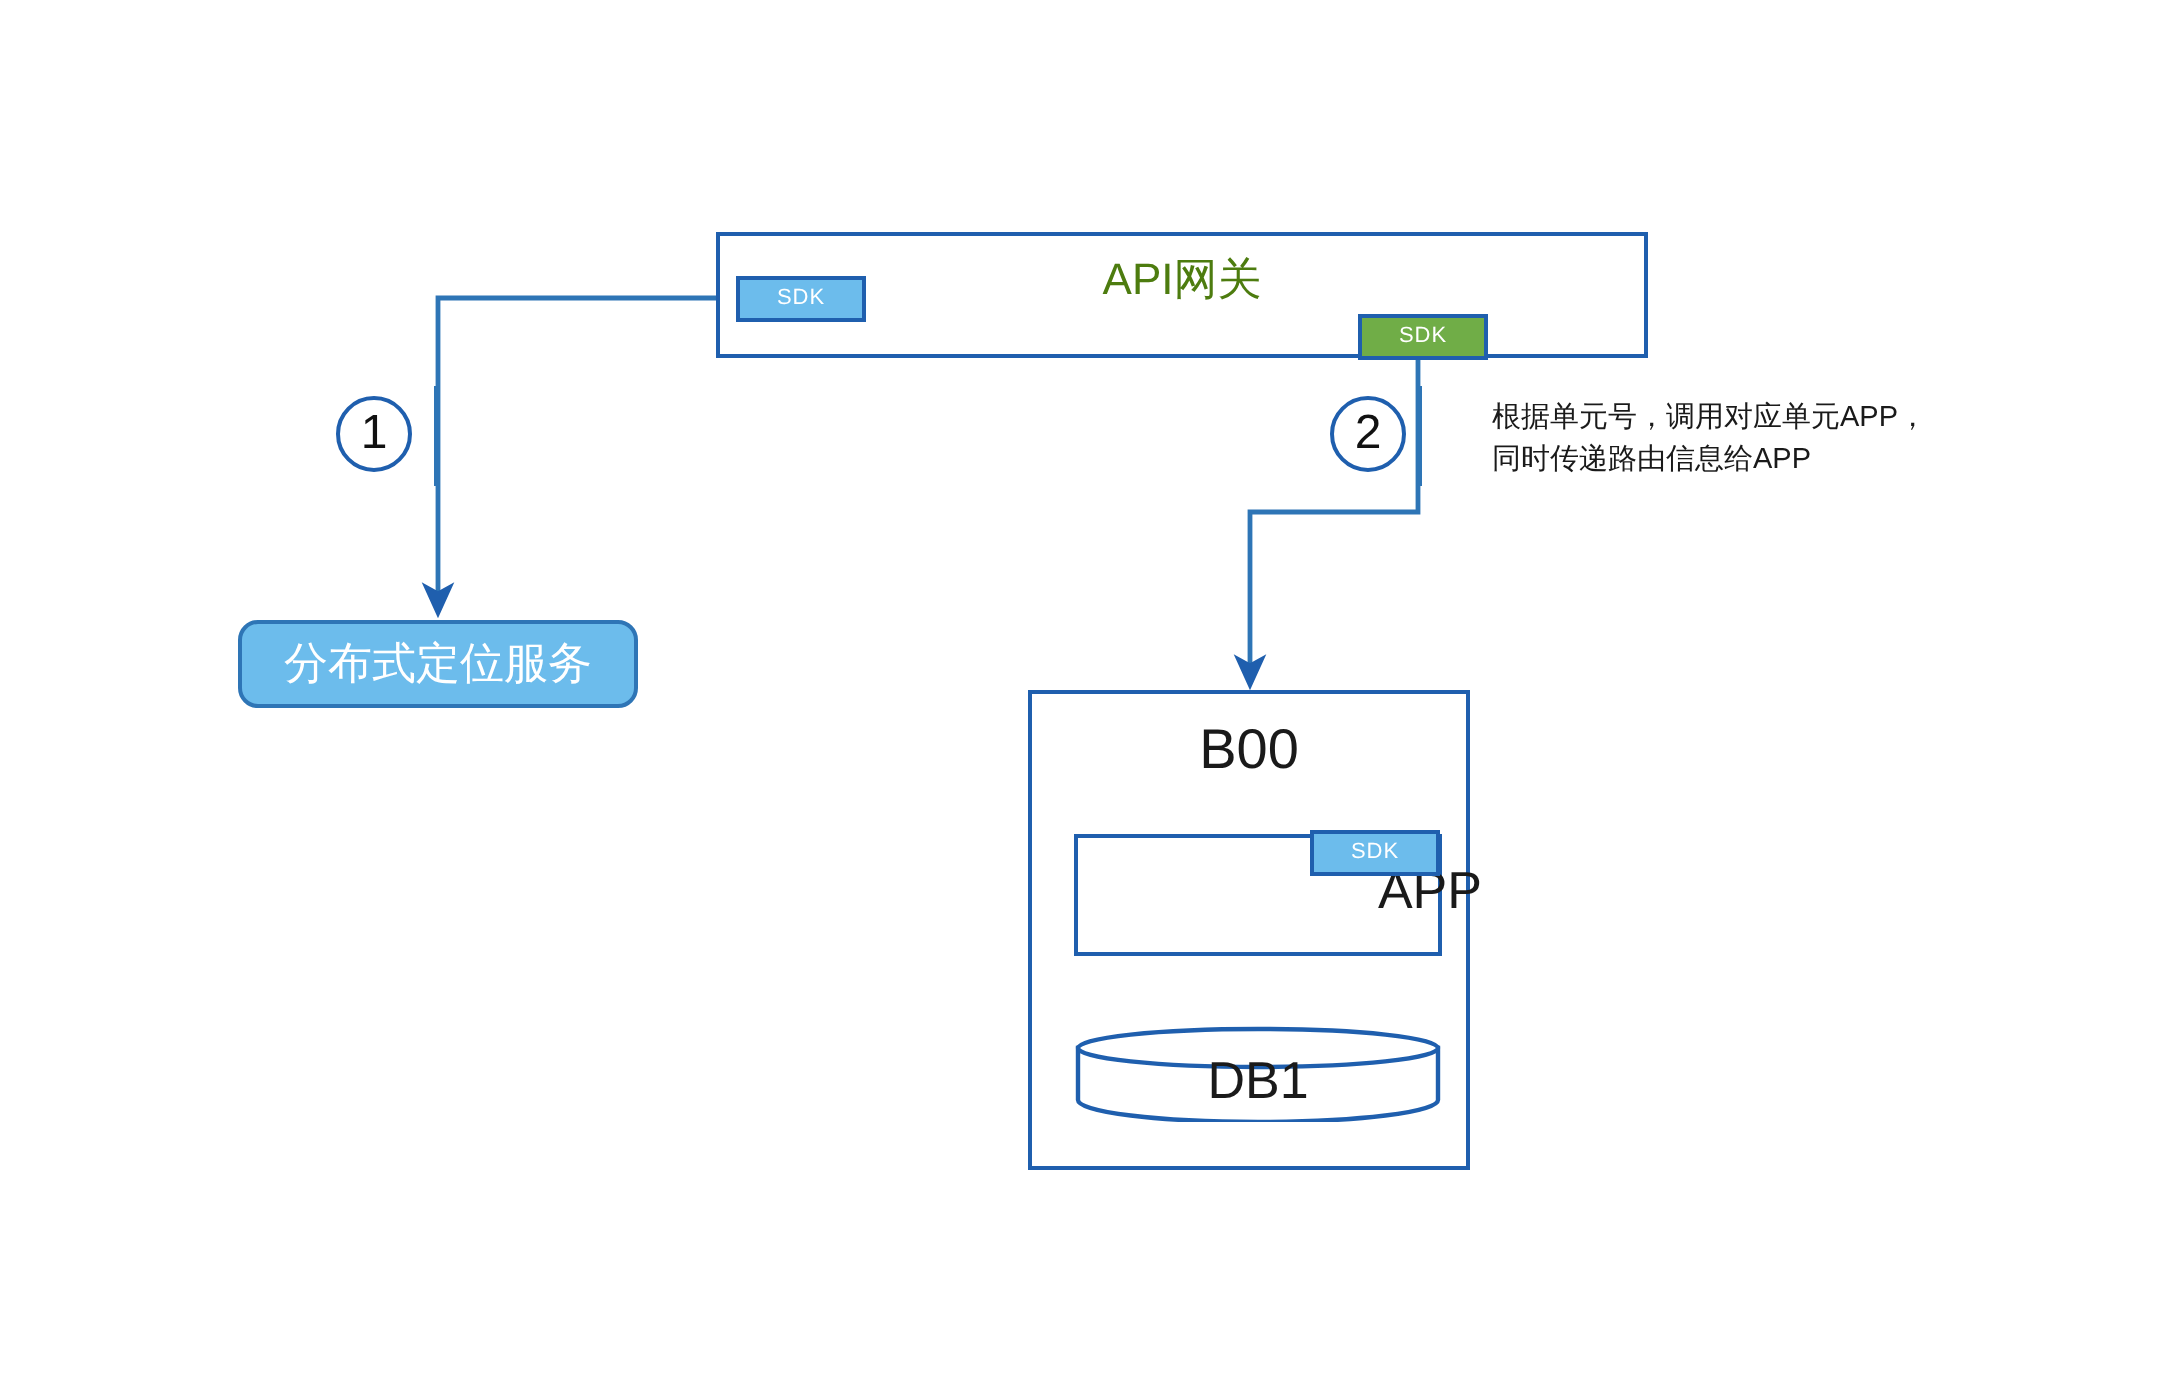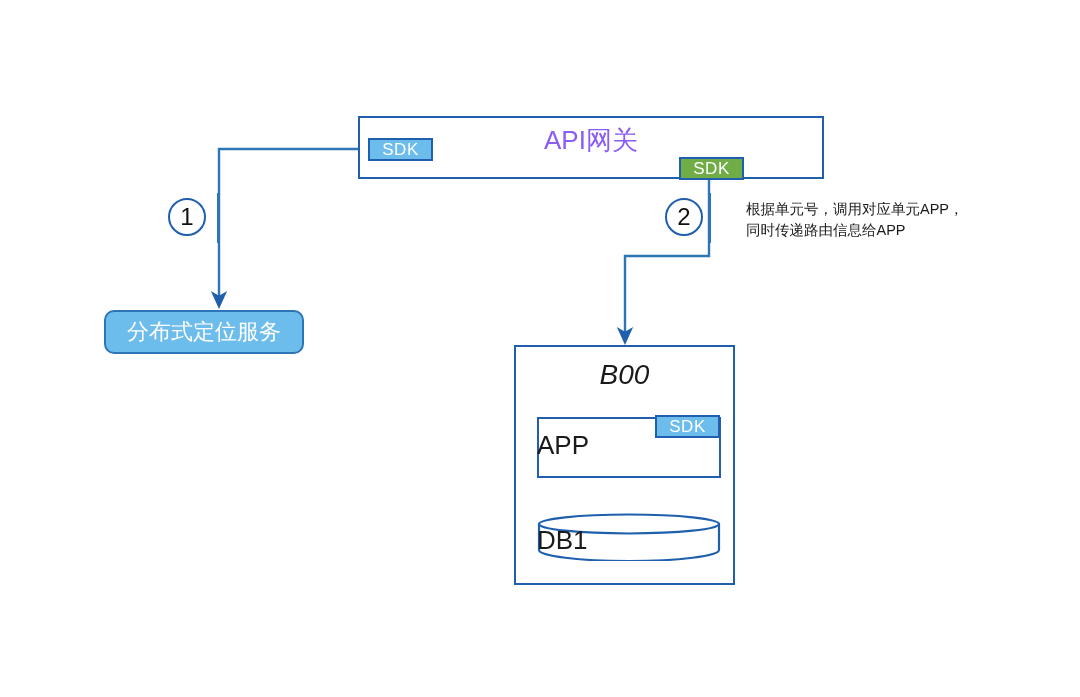--- a/index.html
+++ b/index.html
@@ -28,32 +28,32 @@
     height: 63px;
     border: 2px solid #1F5FAE;
     background: #ffffff;
     box-sizing: border-box;
   }
   #api-gateway-title {
     left: 358px;
     top: 120px;
     width: 466px;
     text-align: center;
-    font-size: 26px;
+    font-size: 22px;
     line-height: 40px;
-    color: #8b5cf6;
+    color: #4d7c0f;
     letter-spacing: 0px;
     white-space: nowrap;
   }
 
   
   .sdk-badge {
     box-sizing: border-box;
     color: #ffffff;
-    font-size: 17px;
+    font-size: 11px;
     text-align: center;
     letter-spacing: 0.5px;
   }
   #sdk-gateway-left {
     left: 368px;
     top: 138px;
     width: 65px;
     height: 23px;
     background: #6CBCEC;
     border: 2px solid #1F5FAE;
@@ -105,21 +105,21 @@
     font-size: 14.5px;
     line-height: 21px;
     color: #1a1a1a;
     white-space: pre;
   }
   #step-1-text { left: 231px; top: 209px; }
   #step-2-text { left: 722px; top: 199px; margin-left: 24px; }
 
   
   #location-service-box {
-    left: 104px;
+    left: 119px;
     top: 310px;
     width: 200px;
     height: 44px;
     background: #6CBCEC;
     border: 2px solid #2E75B6;
     border-radius: 10px;
     box-sizing: border-box;
     color: #ffffff;
     font-size: 22px;
     text-align: center;
@@ -138,54 +138,53 @@
     box-sizing: border-box;
   }
   #b00-title {
     left: 514px;
     top: 357px;
     width: 221px;
     text-align: center;
     font-size: 28px;
     line-height: 36px;
     color: #1a1a1a;
-    font-style: italic;
   }
   #app-box {
     left: 537px;
     top: 417px;
     width: 184px;
     height: 61px;
     border: 2px solid #1F5FAE;
     background: #ffffff;
     box-sizing: border-box;
   }
   #app-title {
     left: 537px;
     top: 428px;
     width: 204px;
-    text-align: left;
+    text-align: right;
     font-size: 26px;
     line-height: 34px;
     color: #1a1a1a;
   }
 
   
   #db-cylinder {
     left: 537px;
     top: 513px;
     width: 184px;
     height: 48px;
   }
   #db-cylinder svg { display: block; }
   #db-title {
     left: 537px;
     top: 524px;
     width: 184px;
-    text-align: left;
+    text-align: center;
     font-size: 26px;
     line-height: 32px;
     color: #1a1a1a;
   }
 
   
   #connectors {
     left: 0;
     top: 0;
     width: 1080px;

